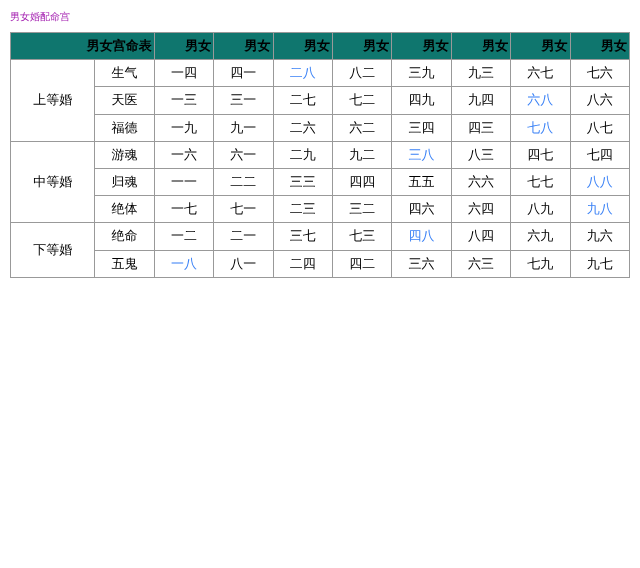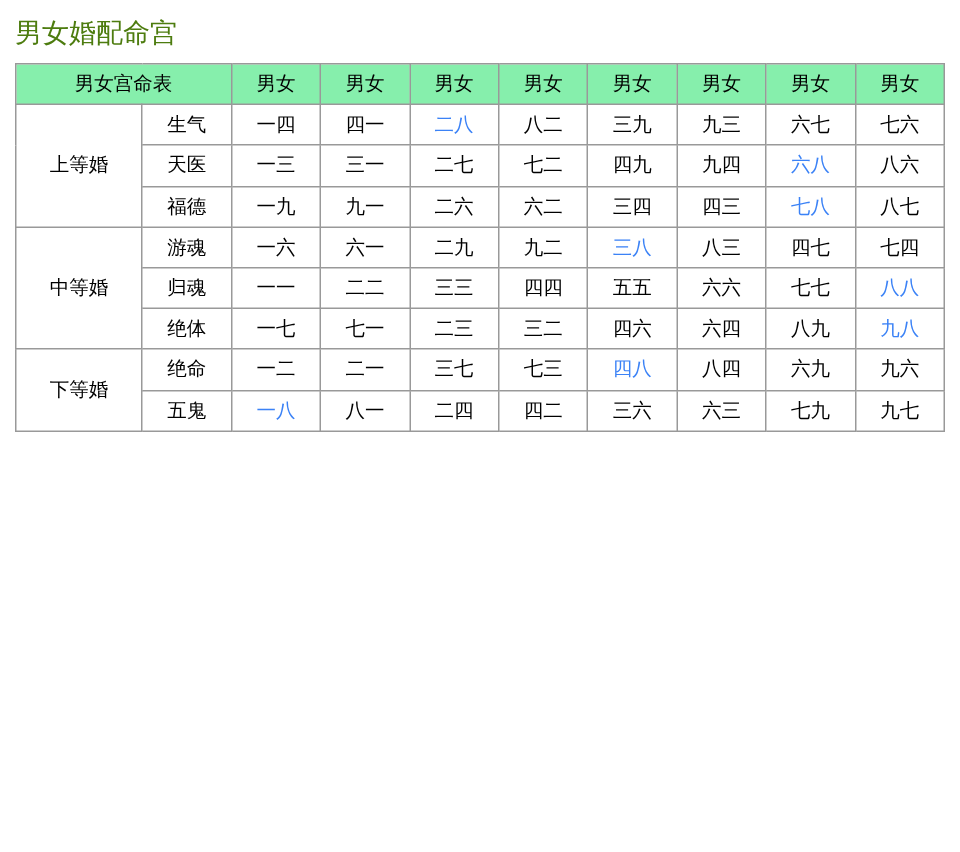--- a/index.html
+++ b/index.html
@@ -4,39 +4,40 @@
   <style>
     * { box-sizing: border-box; margin: 0; padding: 0; }
     body {
       font-family: "SimSun", "宋体", serif;
       font-size: 13px;
       background: #fff;
       padding: 10px;
       width: 640px;
     }
     .page-title {
-      font-size: 18px;
+      font-size: 10px;
       margin-bottom: 8px;
-      color: #4d7c0f;
+      color: #a21caf;
     }
     .outer-table {
       border-collapse: collapse;
       width: 100%;
     }
     .outer-table td, .outer-table th {
       border: 1px solid #999;
       text-align: center;
       padding: 4px 2px;
       vertical-align: middle;
       line-height: 1.4;
     }
     .red { color: #3b82f6; }
     .header-row th {
-      font-weight: normal;
-      background: #86efac;
+      font-weight: bold;
+      background: #0f766e;
+      text-align: right;
     }
   </style>
 </head>
 <body>
 
 <div class="page-title">男女婚配命宫</div>
 
 <table class="outer-table">
   <thead>
     <tr class="header-row">

